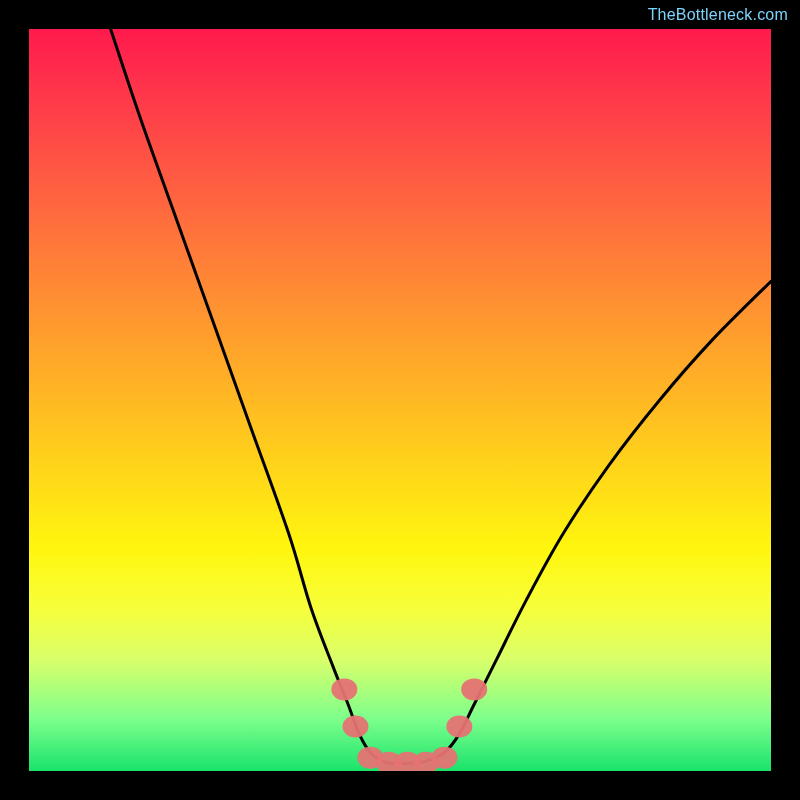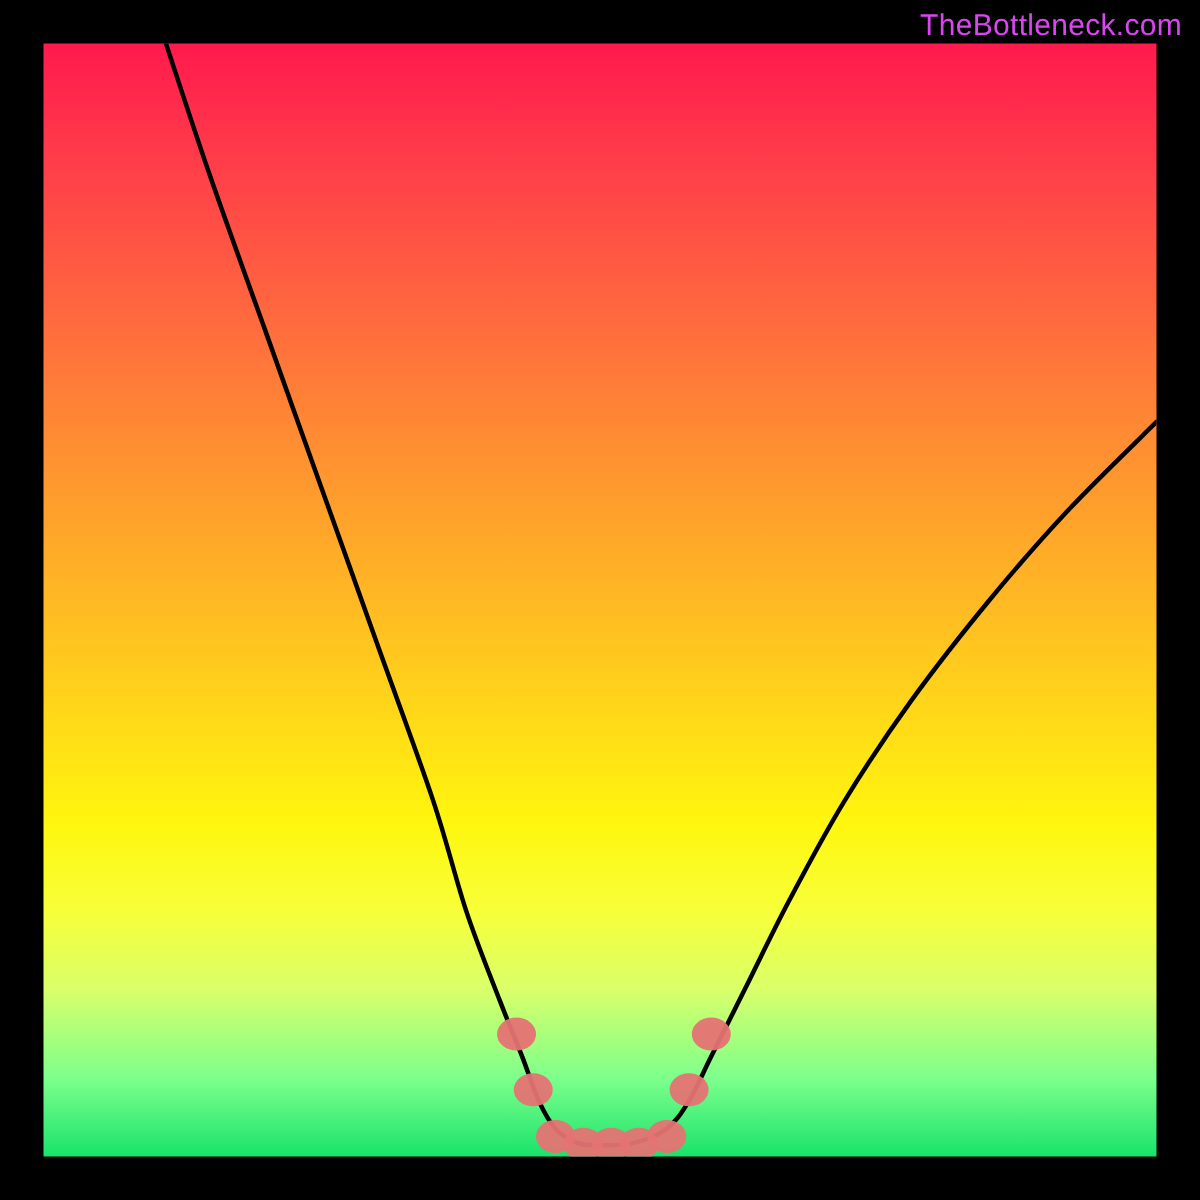--- a/index.html
+++ b/index.html
@@ -26,22 +26,22 @@
       #fff60e 70%,
       #f7ff3a 78%,
       #d9ff6a 85%,
       #7dff8c 93%,
       #19e36b 100%);
   }
   .watermark {
     position: absolute;
     top: 6px;
     right: 12px;
-    color: #d946ef;
-    font-size: 20px;
+    color: #7dd3fc;
+    font-size: 16px;
     font-weight: 500;
     letter-spacing: 0.2px;
   }
   svg.curves {
     position: absolute;
     left: 0;
     top: 0;
     width: 742px;
     height: 742px;
   }

